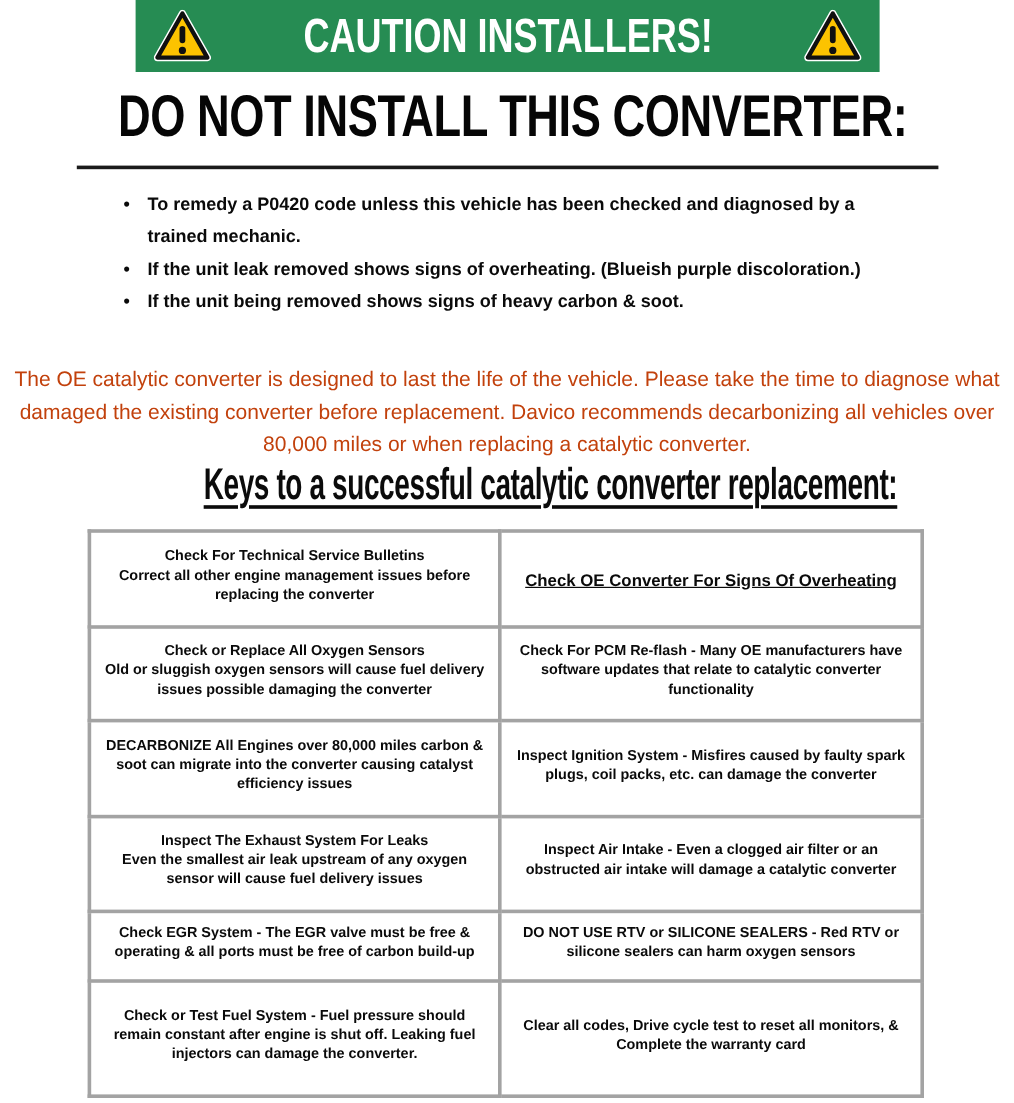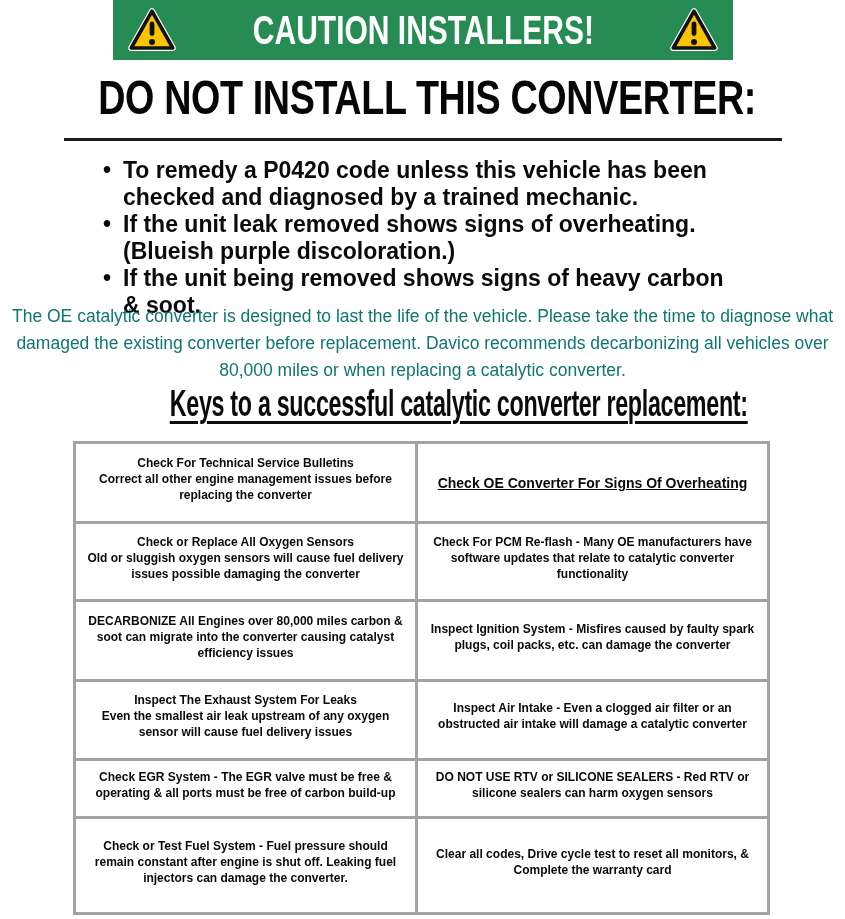--- a/index.html
+++ b/index.html
@@ -16,27 +16,27 @@
 
   
   .title-wrap{position:absolute;top:72px;left:0;width:100%;text-align:center;}
   .title{font-size:49px;line-height:50px;font-weight:bold;color:#060606;display:inline-block;
          transform:scaleX(0.77);transform-origin:center;white-space:nowrap;letter-spacing:-0.5px;}
 
   .divider{position:absolute;top:138px;left:64px;width:718px;height:3px;background:#1b1b1b;}
 
   
   .warnings{position:absolute;top:157px;left:101px;width:632px;margin:0;padding:0;list-style:none;
-            font-weight:bold;font-size:23px;line-height:27px;color:#0a0a0a;}
+            font-weight:bold;font-size:15px;line-height:27px;color:#0a0a0a;}
   .warnings li{position:relative;padding-left:22px;}
   .warnings li::before{content:"\2022";position:absolute;left:2px;top:0;}
 
   
   .para{position:absolute;top:303px;left:7px;width:831px;margin:0;text-align:center;
-        font-size:17.5px;line-height:27px;color:#0f766e;}
+        font-size:17.5px;line-height:27px;color:#c2410c;}
 
   
   .keys-wrap{position:absolute;top:383px;left:0;width:100%;}
   .keys{display:inline-block;font-size:37px;font-weight:bold;color:#0b0b0b;white-space:nowrap;
         transform:scaleX(0.63);transform-origin:center;letter-spacing:-0.5px;
         text-decoration:underline;text-decoration-thickness:3px;text-underline-offset:5px;}
 
   
   .grid{position:absolute;top:441px;left:73px;width:694px;border-collapse:collapse;table-layout:fixed;}
   .grid td{border:3px solid #a3a3a3;text-align:center;vertical-align:middle;

